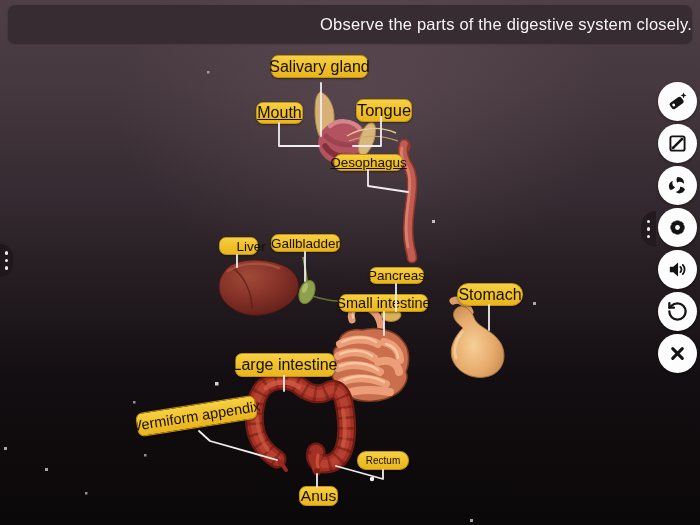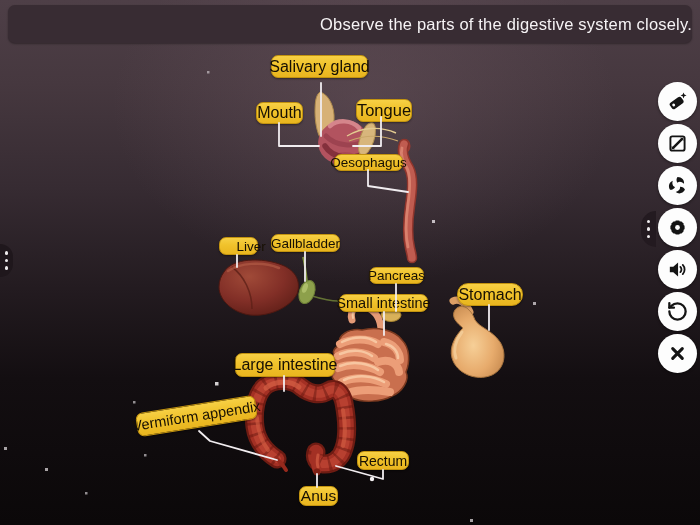--- a/index.html
+++ b/index.html
@@ -21,31 +21,31 @@
   .header-bar span{color:#f6f3f5;font-size:16.5px;letter-spacing:.2px;}
   
   .tag{
     position:absolute;box-sizing:border-box;white-space:nowrap;z-index:4;
     background:linear-gradient(180deg,#f7d045 0%,#f0c22b 45%,#e9b51f 100%);
     border:1px solid #c2930f;border-radius:7px;color:#171003;
     display:flex;align-items:center;justify-content:center;padding:0 6px;
     box-shadow:0 1px 2px rgba(0,0,0,.4);
   }
   #lbl-salivary{left:271px;top:55px;width:97px;height:23px;font-size:16px;}
-  #lbl-mouth{left:256px;top:102px;width:47px;height:22px;font-size:16px;}
+  #lbl-mouth{left:256px;top:102px;width:47px;height:22px;font-size:16px;text-decoration:underline;}
   #lbl-tongue{left:356px;top:99px;width:56px;height:23px;font-size:16.5px;}
-  #lbl-oesophagus{left:334px;top:154px;width:69px;height:17px;font-size:13.5px;}
+  #lbl-oesophagus{left:334px;top:154px;width:69px;height:17px;font-size:13.5px;text-decoration:underline;}
   #lbl-liver{left:219px;top:237px;width:36px;height:18px;font-size:13.5px;padding-left:31px;}
   #lbl-gallbladder{left:271px;top:234px;width:69px;height:18px;font-size:13.5px;}
   #lbl-pancreas{left:369px;top:267px;width:55px;height:17px;font-size:13.5px;}
   #lbl-smallintestine{left:339px;top:294px;width:89px;height:18px;font-size:14.5px;}
   #lbl-stomach{left:457px;top:283px;width:66px;height:23px;font-size:16px;border-radius:11px;}
   #lbl-largeintestine{left:235px;top:353px;width:100px;height:24px;font-size:16px;}
   #lbl-vermiform{left:136px;top:404px;width:121px;height:24px;font-size:14.5px;transform:rotate(-9deg);}
-  #lbl-rectum{left:357px;top:451px;width:52px;height:19px;font-size:14px;}
+  #lbl-rectum{left:357px;top:451px;width:52px;height:19px;font-size:10px;border-radius:9px;}
   #lbl-anus{left:299px;top:486px;width:39px;height:20px;font-size:15.5px;}
   
   .round-btn{
     position:absolute;left:658px;width:39px;height:39px;border-radius:50%;
     background:#fdfdfd;display:flex;align-items:center;justify-content:center;
     z-index:8;box-shadow:0 1px 3px rgba(0,0,0,.45);cursor:pointer;
   }
   .round-btn svg{width:23px;height:23px;display:block;}
   
   .handle{position:absolute;background:#1f171c;z-index:7;display:flex;flex-direction:column;

